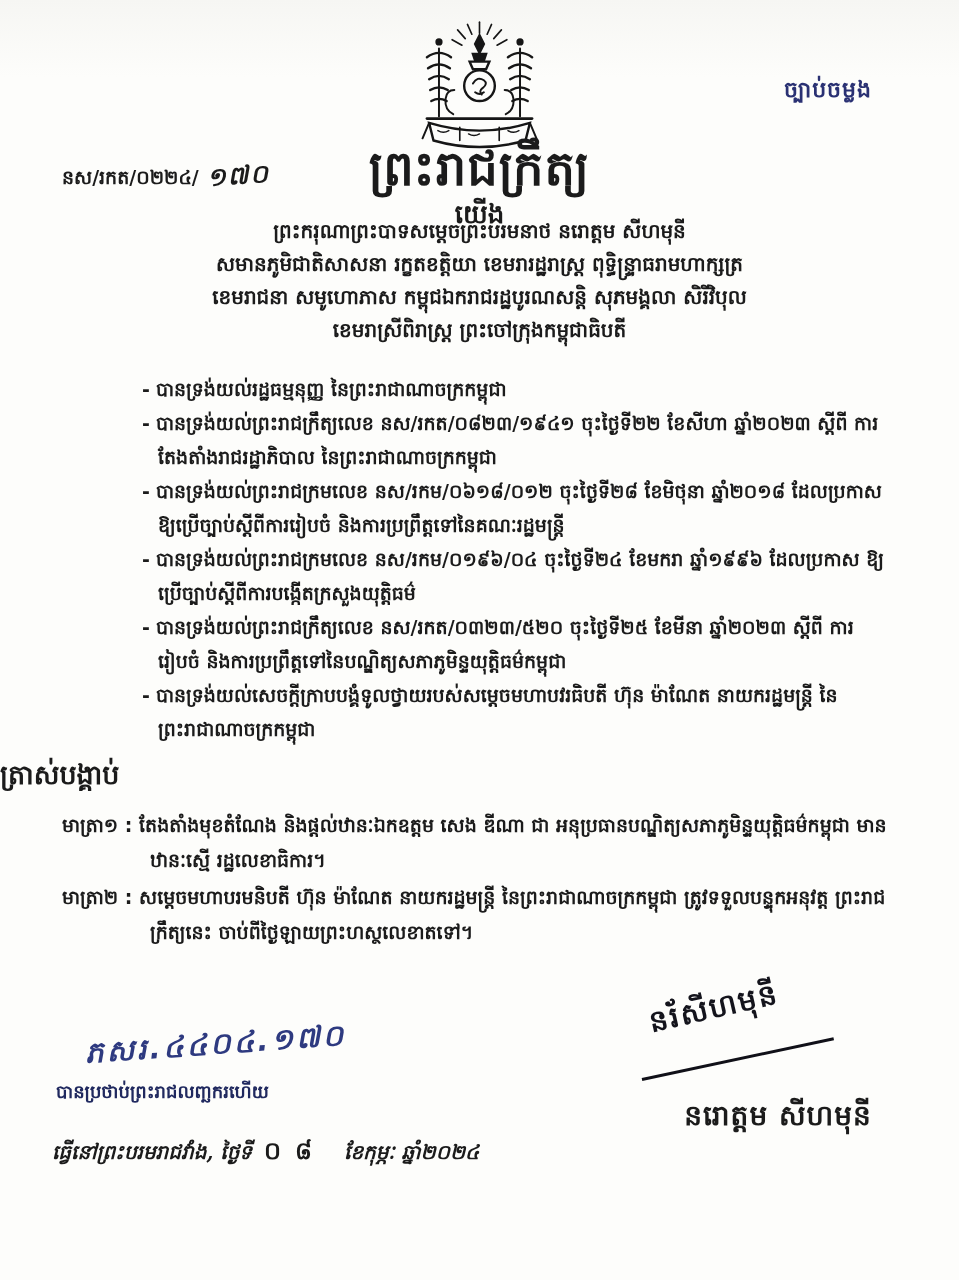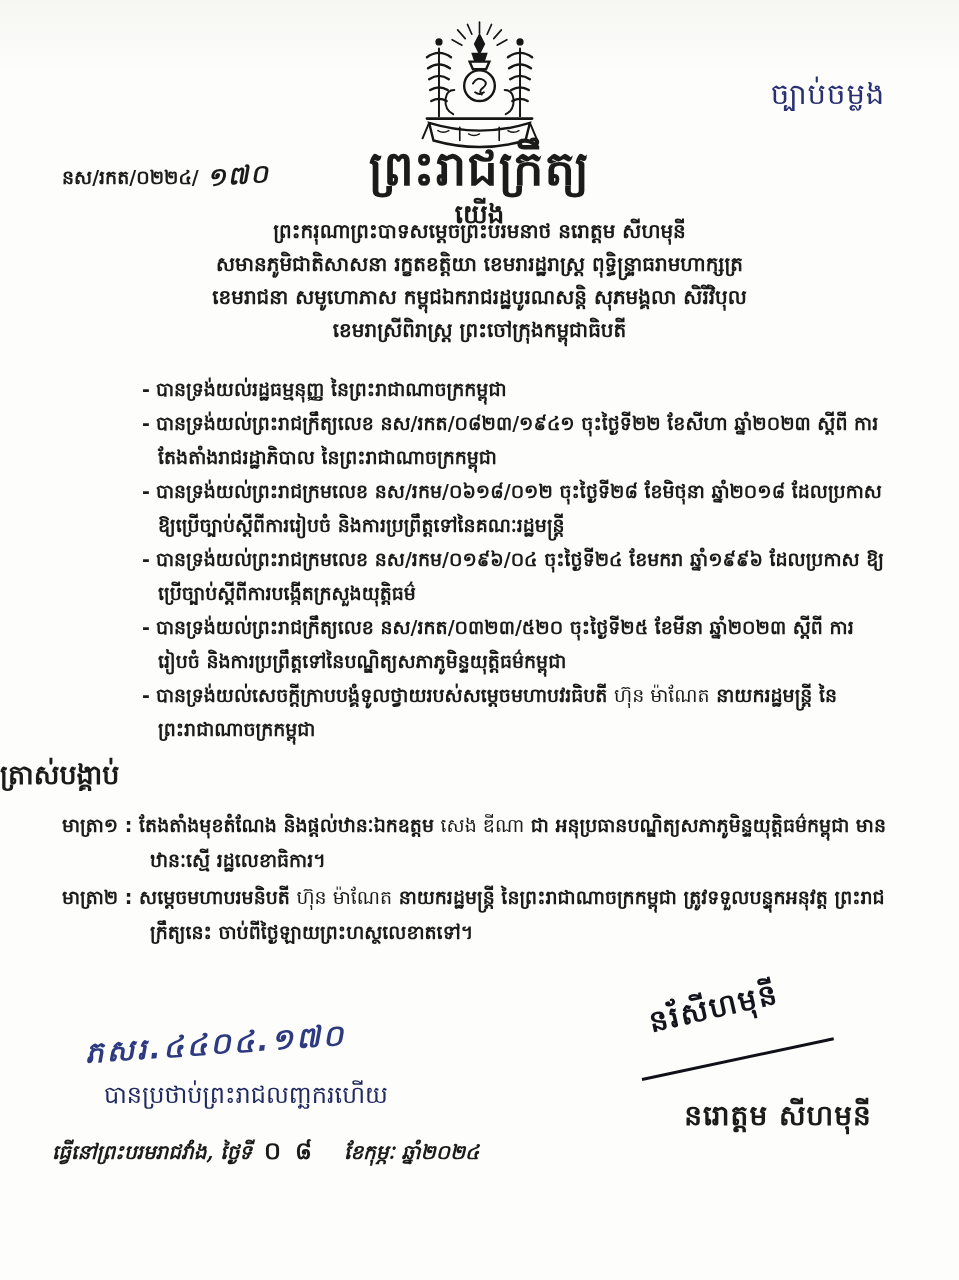--- a/index.html
+++ b/index.html
@@ -8,21 +8,21 @@
     position:relative; width:959px; height:1280px; margin:0 auto;
     background:#fdfdfb;
     background-image:linear-gradient(#f6f6f3, #fdfdfb 6%);
     font-family:"DejaVu Sans", sans-serif;
     color:#1b1b1b;
     overflow:hidden;
   }
   .emblem { position:absolute; left:402px; top:20px; }
   .copy-stamp {
     position:absolute; right:16px; top:76px; width:230px;
-    font-size:29px; font-weight:400; color:#2a3173; text-align:center;
+    font-size:22px; font-weight:700; color:#2a3173; text-align:center;
     letter-spacing:1px;
   }
   .ref { position:absolute; left:62px; top:160px; font-size:19px; font-weight:700; white-space:nowrap; }
   .ref-hand {
     display:inline-block; font-size:25px; font-weight:600; margin-left:8px;
     transform:rotate(-4deg); letter-spacing:2px; font-style:italic;
   }
   .main-title {
     position:absolute; left:0; right:0; top:138px; text-align:center;
     font-size:48px; font-weight:800; letter-spacing:1px;
@@ -33,40 +33,40 @@
     font-size:20px; font-weight:700; line-height:33px;
   }
   .xb { font-weight:900; }
   .preamble {
     position:absolute; left:142px; top:372px; width:746px;
     font-size:19px; font-weight:600; line-height:34px;
     overflow-wrap:anywhere;
   }
   .p-item { padding-left:16px; text-indent:-16px; }
   .dash { margin-right:6px; }
-  .b { font-weight:400; }
+  .b { font-weight:700; }
   .order-heading {
     position:absolute; left:0; right:0; top:758px; 
     font-size:27px; font-weight:800;
   }
   .articles {
     position:absolute; left:62px; top:808px; width:845px;
     font-size:19px; font-weight:600; line-height:35px;
     overflow-wrap:anywhere;
   }
   .article { padding-left:88px; text-indent:-88px; margin-bottom:2px; }
   .a-label { font-weight:900; }
   .hand-ref {
     position:absolute; left:85px; top:1026px;
     font-size:29px; font-weight:600; color:#2e3a80; font-style:italic;
     letter-spacing:3px; transform:rotate(-4deg); white-space:nowrap;
   }
   .sealed {
     position:absolute; left:56px; top:1080px;
-    font-size:24px; font-weight:400; color:#20295f; white-space:nowrap;margin-left:48px;
+    font-size:18px; font-weight:700; color:#20295f; white-space:nowrap;
   }
   .place-date {
     position:absolute; left:52px; top:1136px;
     font-size:20px; font-weight:700; font-style:italic;
     font-family:"DejaVu Serif", serif; white-space:nowrap;
   }
   .day-hand {
     display:inline-block; font-size:24px; font-style:normal; font-weight:600;
     letter-spacing:14px; margin:0 18px 0 12px;
     font-family:"DejaVu Sans", sans-serif;

